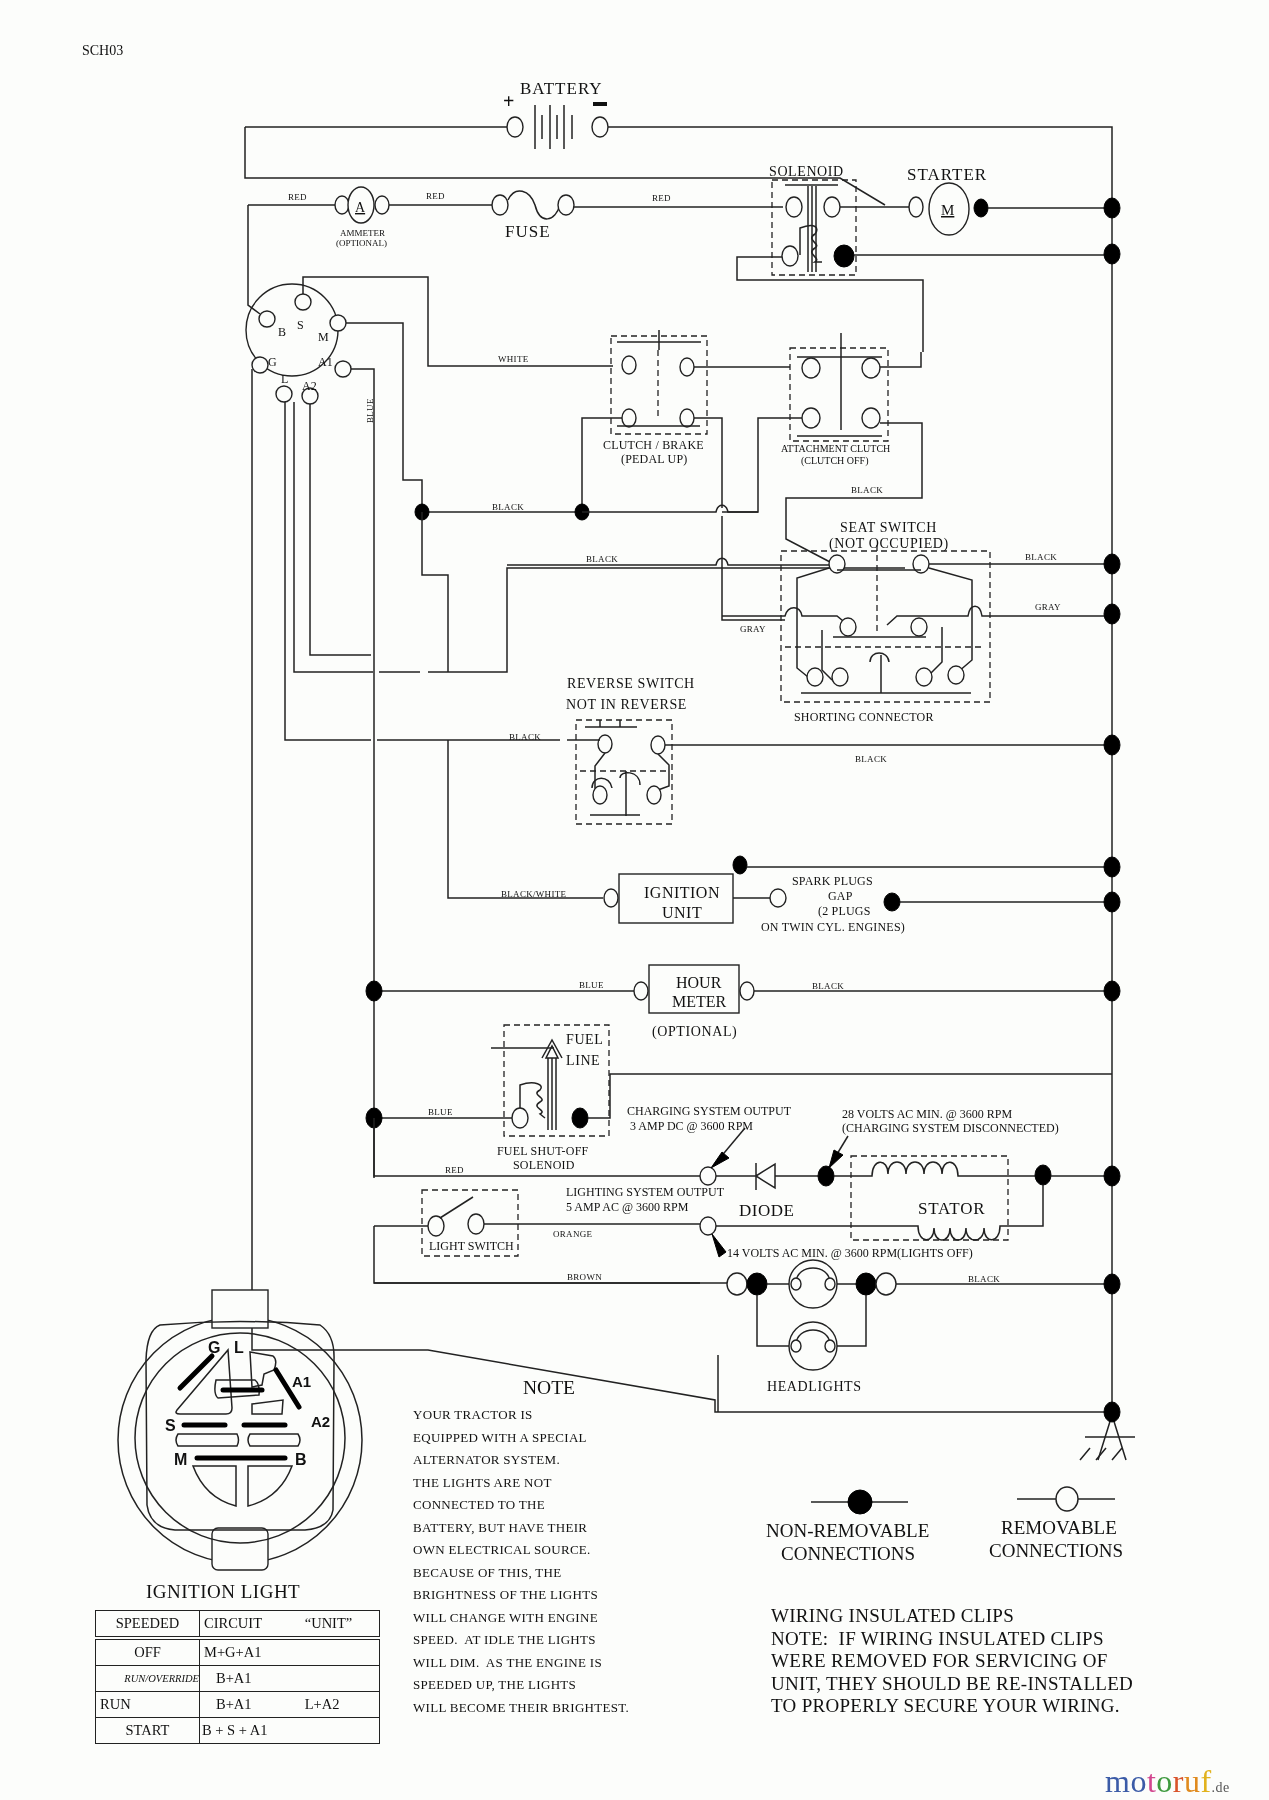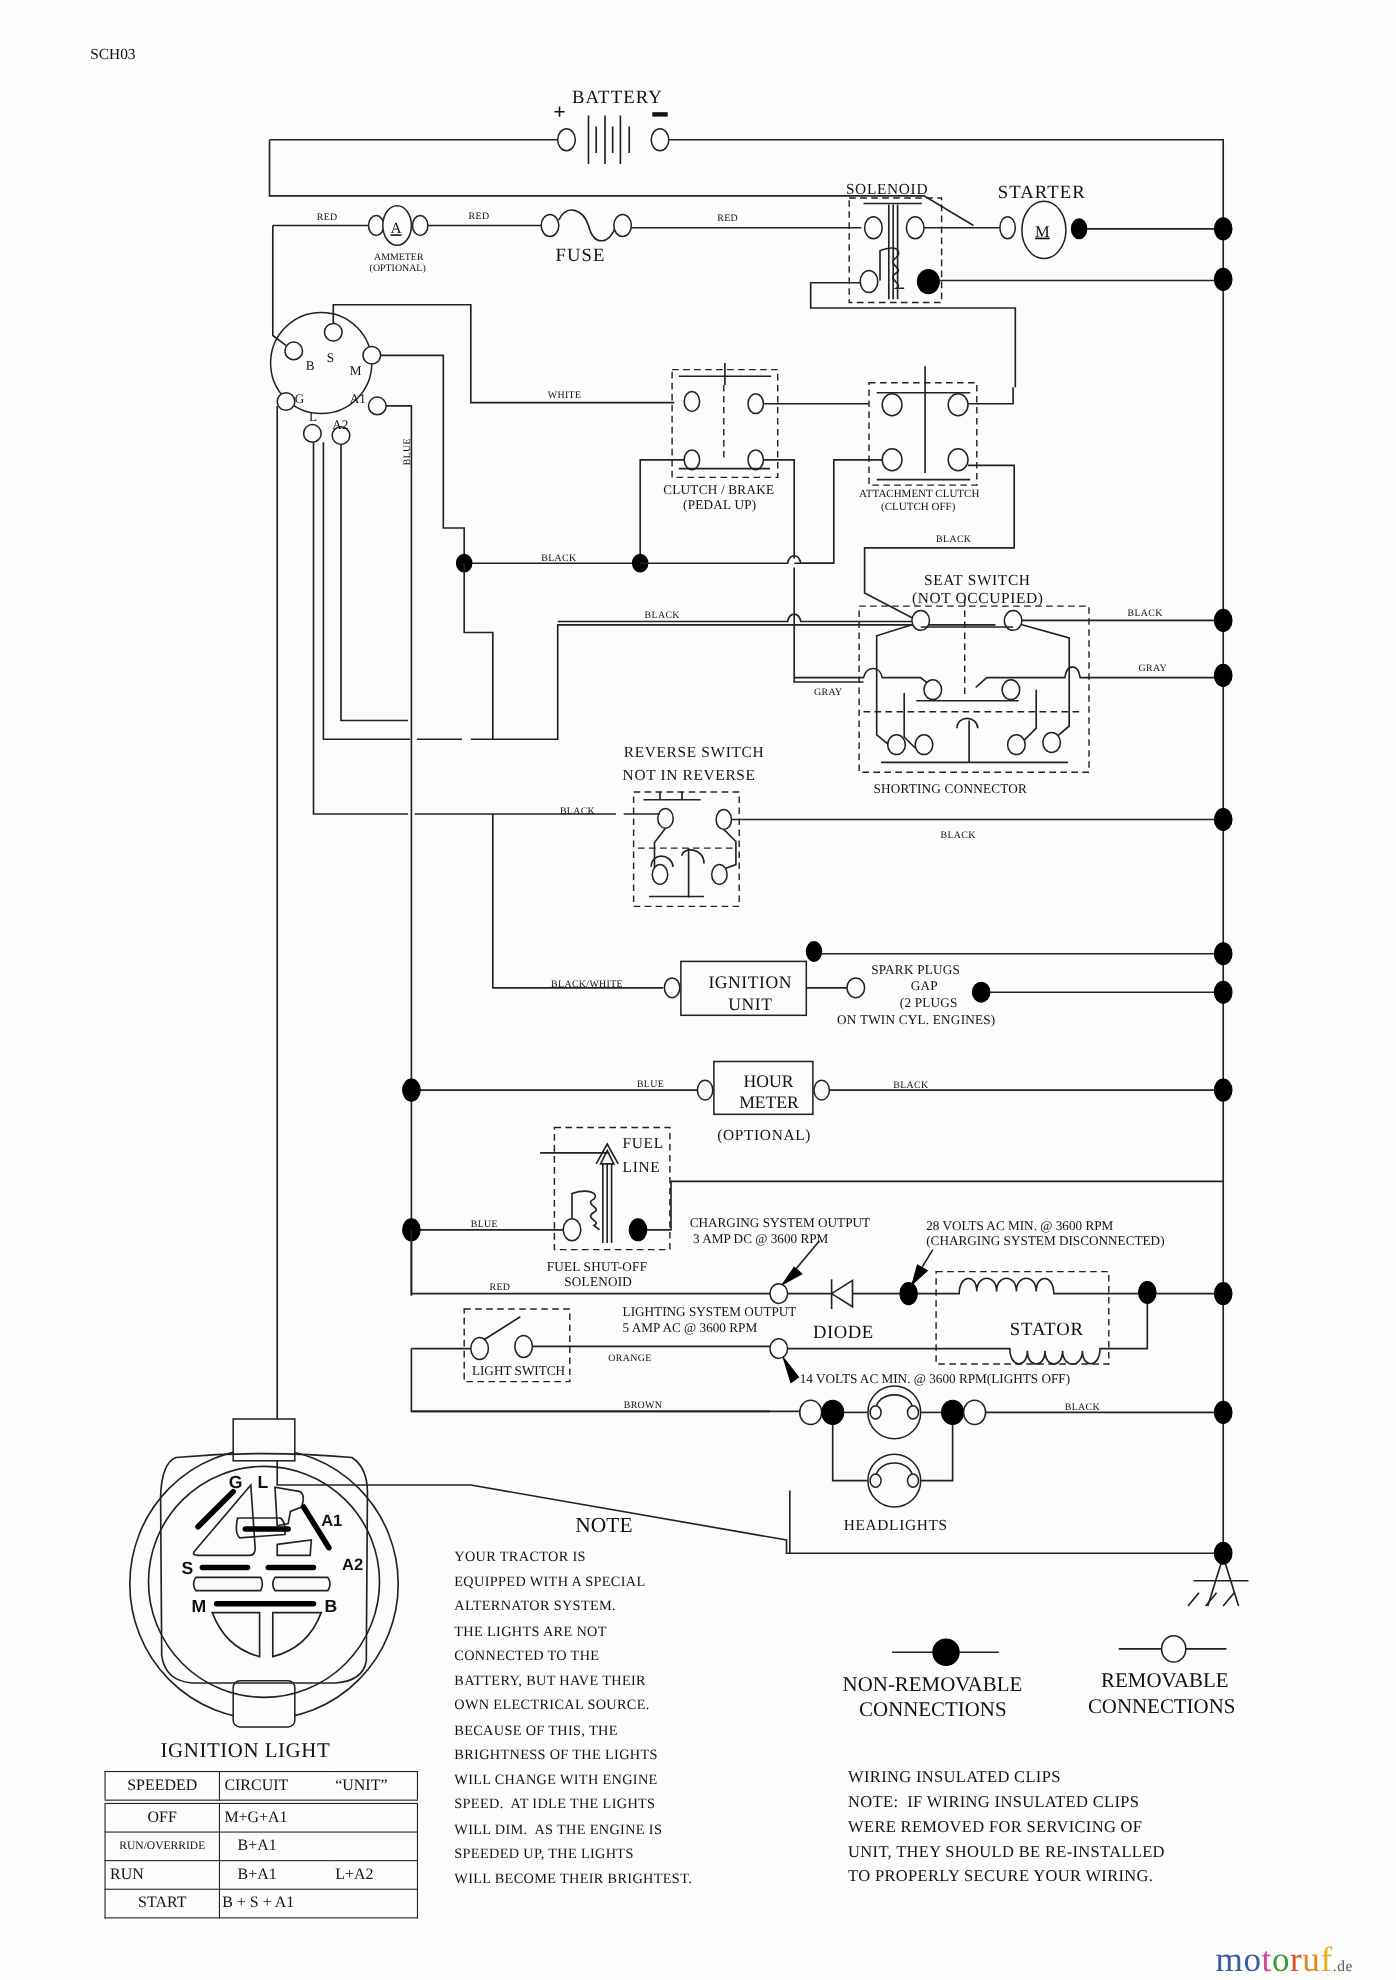--- a/index.html
+++ b/index.html
@@ -389,21 +389,21 @@
       <th style="text-align:left;border-left:none;">“UNIT”</th>
     </tr>
   </thead>
   <tbody>
     <tr>
       <td style="text-align:center;">OFF</td>
       <td style="border-right:none;">M+G+A1</td>
       <td style="border-left:none;"></td>
     </tr>
     <tr>
-      <td style="text-align:center;font-size:10.5px;padding:0;">RUN/OVERRIDE</td>
+      <td style="text-align:right;font-size:10.5px;padding:0;font-style:italic;">RUN/OVERRIDE</td>
       <td style="border-right:none;padding-left:16px;">B+A1</td>
       <td style="border-left:none;"></td>
     </tr>
     <tr>
       <td style="text-align:left;">RUN</td>
       <td style="border-right:none;padding-left:16px;">B+A1</td>
       <td style="border-left:none;">L+A2</td>
     </tr>
     <tr>
       <td style="text-align:center;">START</td>
@@ -422,21 +422,21 @@
 BATTERY, BUT HAVE THEIR
 OWN ELECTRICAL SOURCE.
 BECAUSE OF THIS, THE
 BRIGHTNESS OF THE LIGHTS
 WILL CHANGE WITH ENGINE
 SPEED.  AT IDLE THE LIGHTS
 WILL DIM.  AS THE ENGINE IS
 SPEEDED UP, THE LIGHTS
 WILL BECOME THEIR BRIGHTEST.</div>
 
-<div class="note" style="left:771px;top:1605px;font-size:15px;line-height:22.5px;">WIRING INSULATED CLIPS
+<div class="note" style="left:771px;top:1605px;font-size:19px;line-height:22.5px;">WIRING INSULATED CLIPS
 NOTE:  IF WIRING INSULATED CLIPS
 WERE REMOVED FOR SERVICING OF
 UNIT, THEY SHOULD BE RE-INSTALLED
 TO PROPERLY SECURE YOUR WIRING.</div>
 
 <div class="logo">
   <span style="color: rgb(59, 91, 167);">m</span><span style="color: rgb(59, 91, 167);">o</span><span style="color: rgb(210, 71, 143);">t</span><span style="color: rgb(62, 154, 62);">o</span><span style="color: rgb(217, 84, 43);">r</span><span style="color: rgb(224, 138, 30);">u</span><span style="color: rgb(226, 178, 28);">f</span><span style="font-size:14px;color:#555;">.de</span>
 </div>
 
 </body></html>

